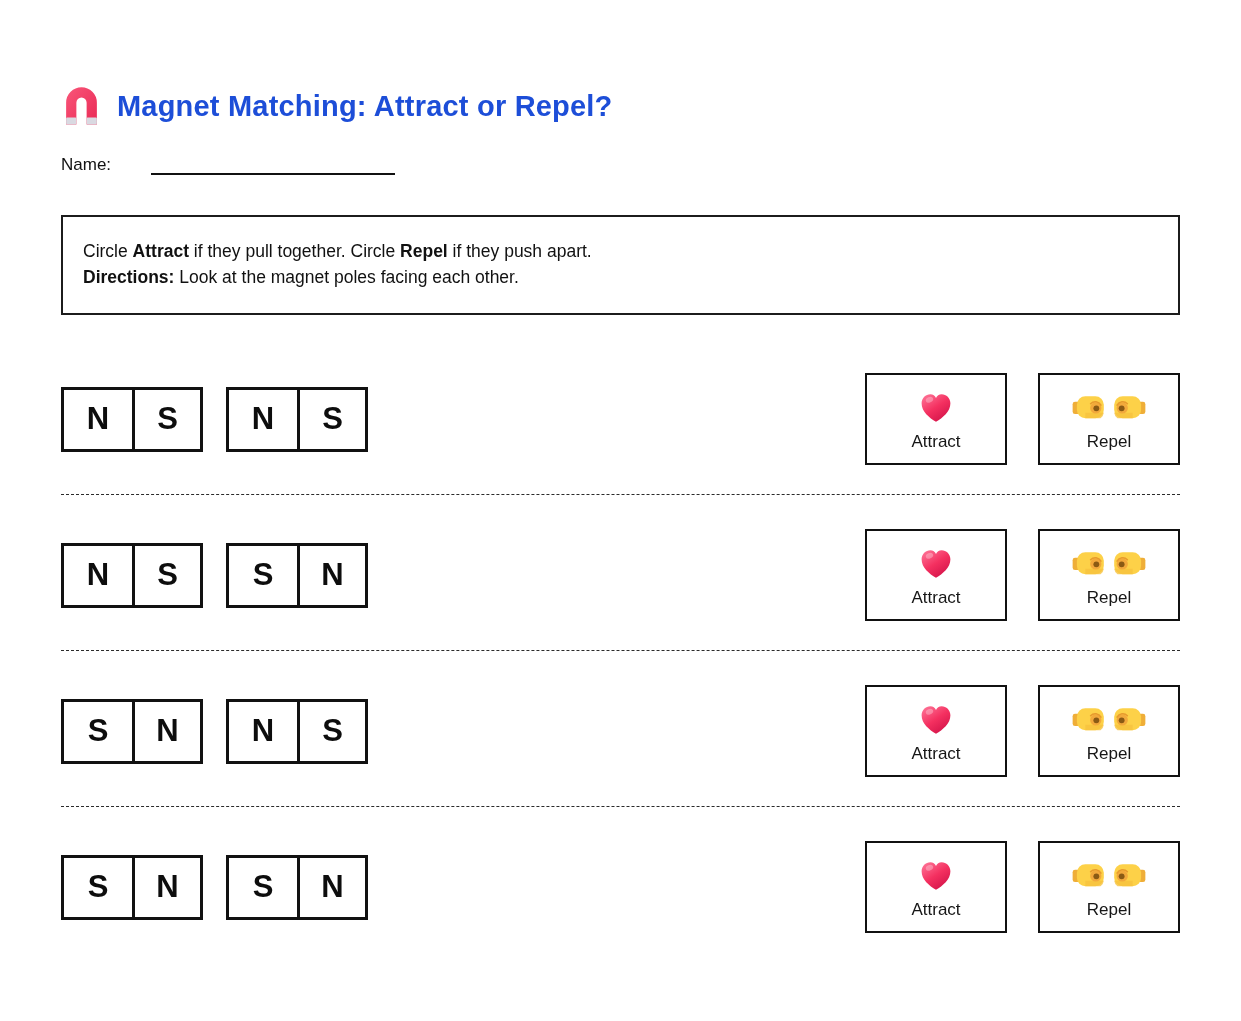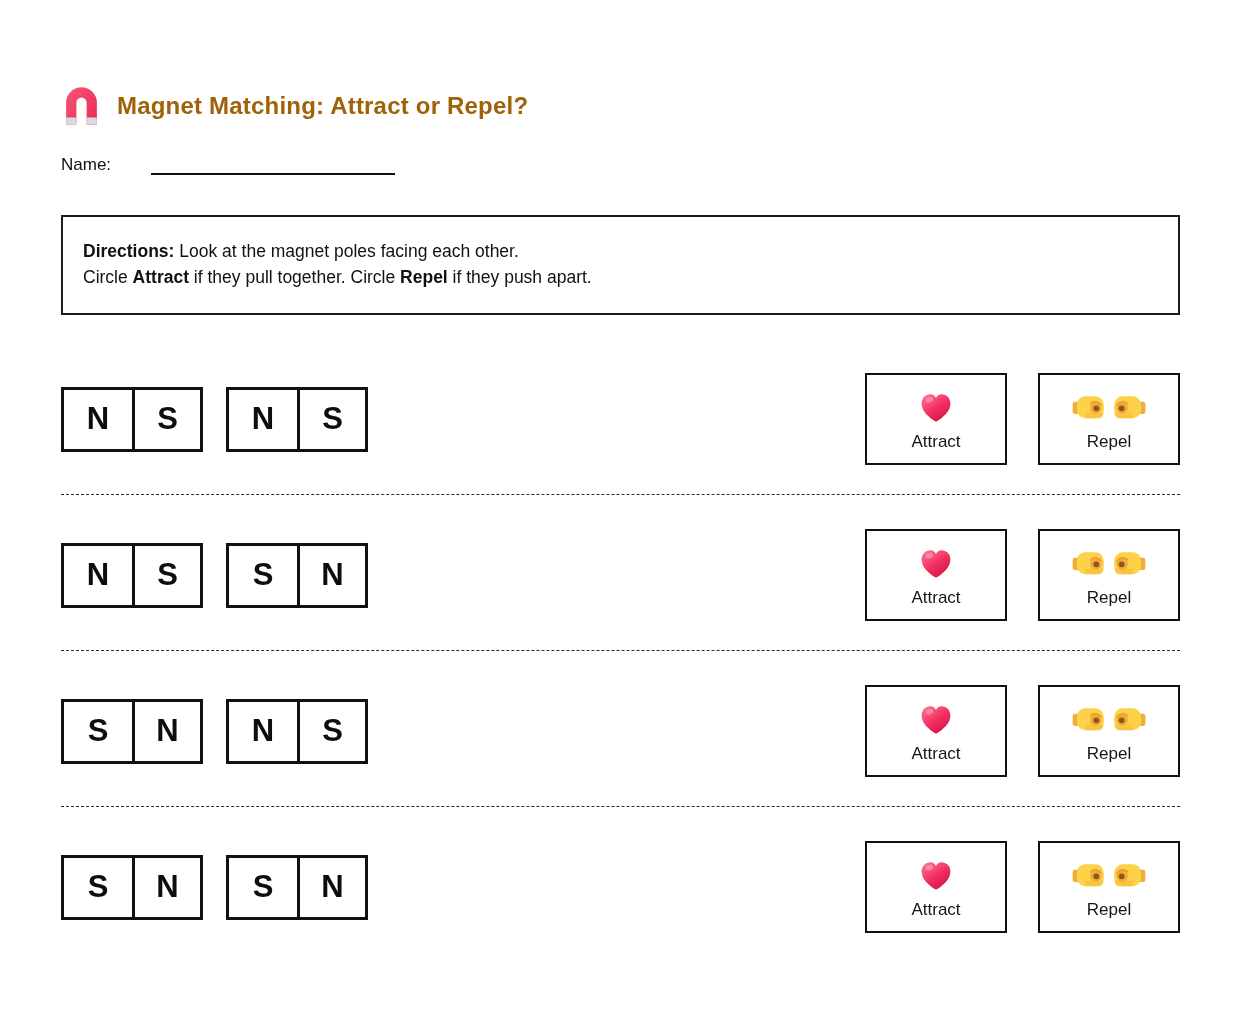--- a/index.html
+++ b/index.html
@@ -14,21 +14,21 @@
   .page { padding: 0 61px; width: 1241px; }
 
   
   .title-row {
     margin-top: 82px;
     display: flex; align-items: center; gap: 15px;
     height: 48px;
   }
   .magnet-badge { line-height: 0; }
   h1.page-title {
-    margin: 0; font-size: 24px; font-weight: 700; color: #a16207;
+    margin: 0; font-size: 29px; font-weight: 700; color: #1d4ed8;
     letter-spacing: 0.2px;
   }
 
   
   .fields-row {
     margin-top: 25px;
     display: flex; justify-content: space-between; align-items: flex-end;
     font-size: 17px;
   }
   .field { display: flex; align-items: flex-end; gap: 32px; }
@@ -107,22 +107,22 @@
   </div>
 
   <div class="fields-row">
     <div class="field">
       <span>Name:</span>
       <span class="write-line name-line"></span>
     </div>
   </div>
 
   <div class="directions-box">
+    <p><span>Circle </span><strong>Attract</strong><span> if they pull together. Circle </span><strong>Repel</strong><span> if they push apart.</span></p>
     <p><strong>Directions:</strong> <span>Look at the magnet poles facing each other.</span></p>
-    <p><span>Circle </span><strong>Attract</strong><span> if they pull together. Circle </span><strong>Repel</strong><span> if they push apart.</span></p>
   </div>
 
   <main id="rows-container">
   <section class="q-row">
     <div class="magnets">
       <div class="magnet">
         <span class="pole">N</span>
         <span class="pole">S</span>
       </div>
       <div class="magnet">

